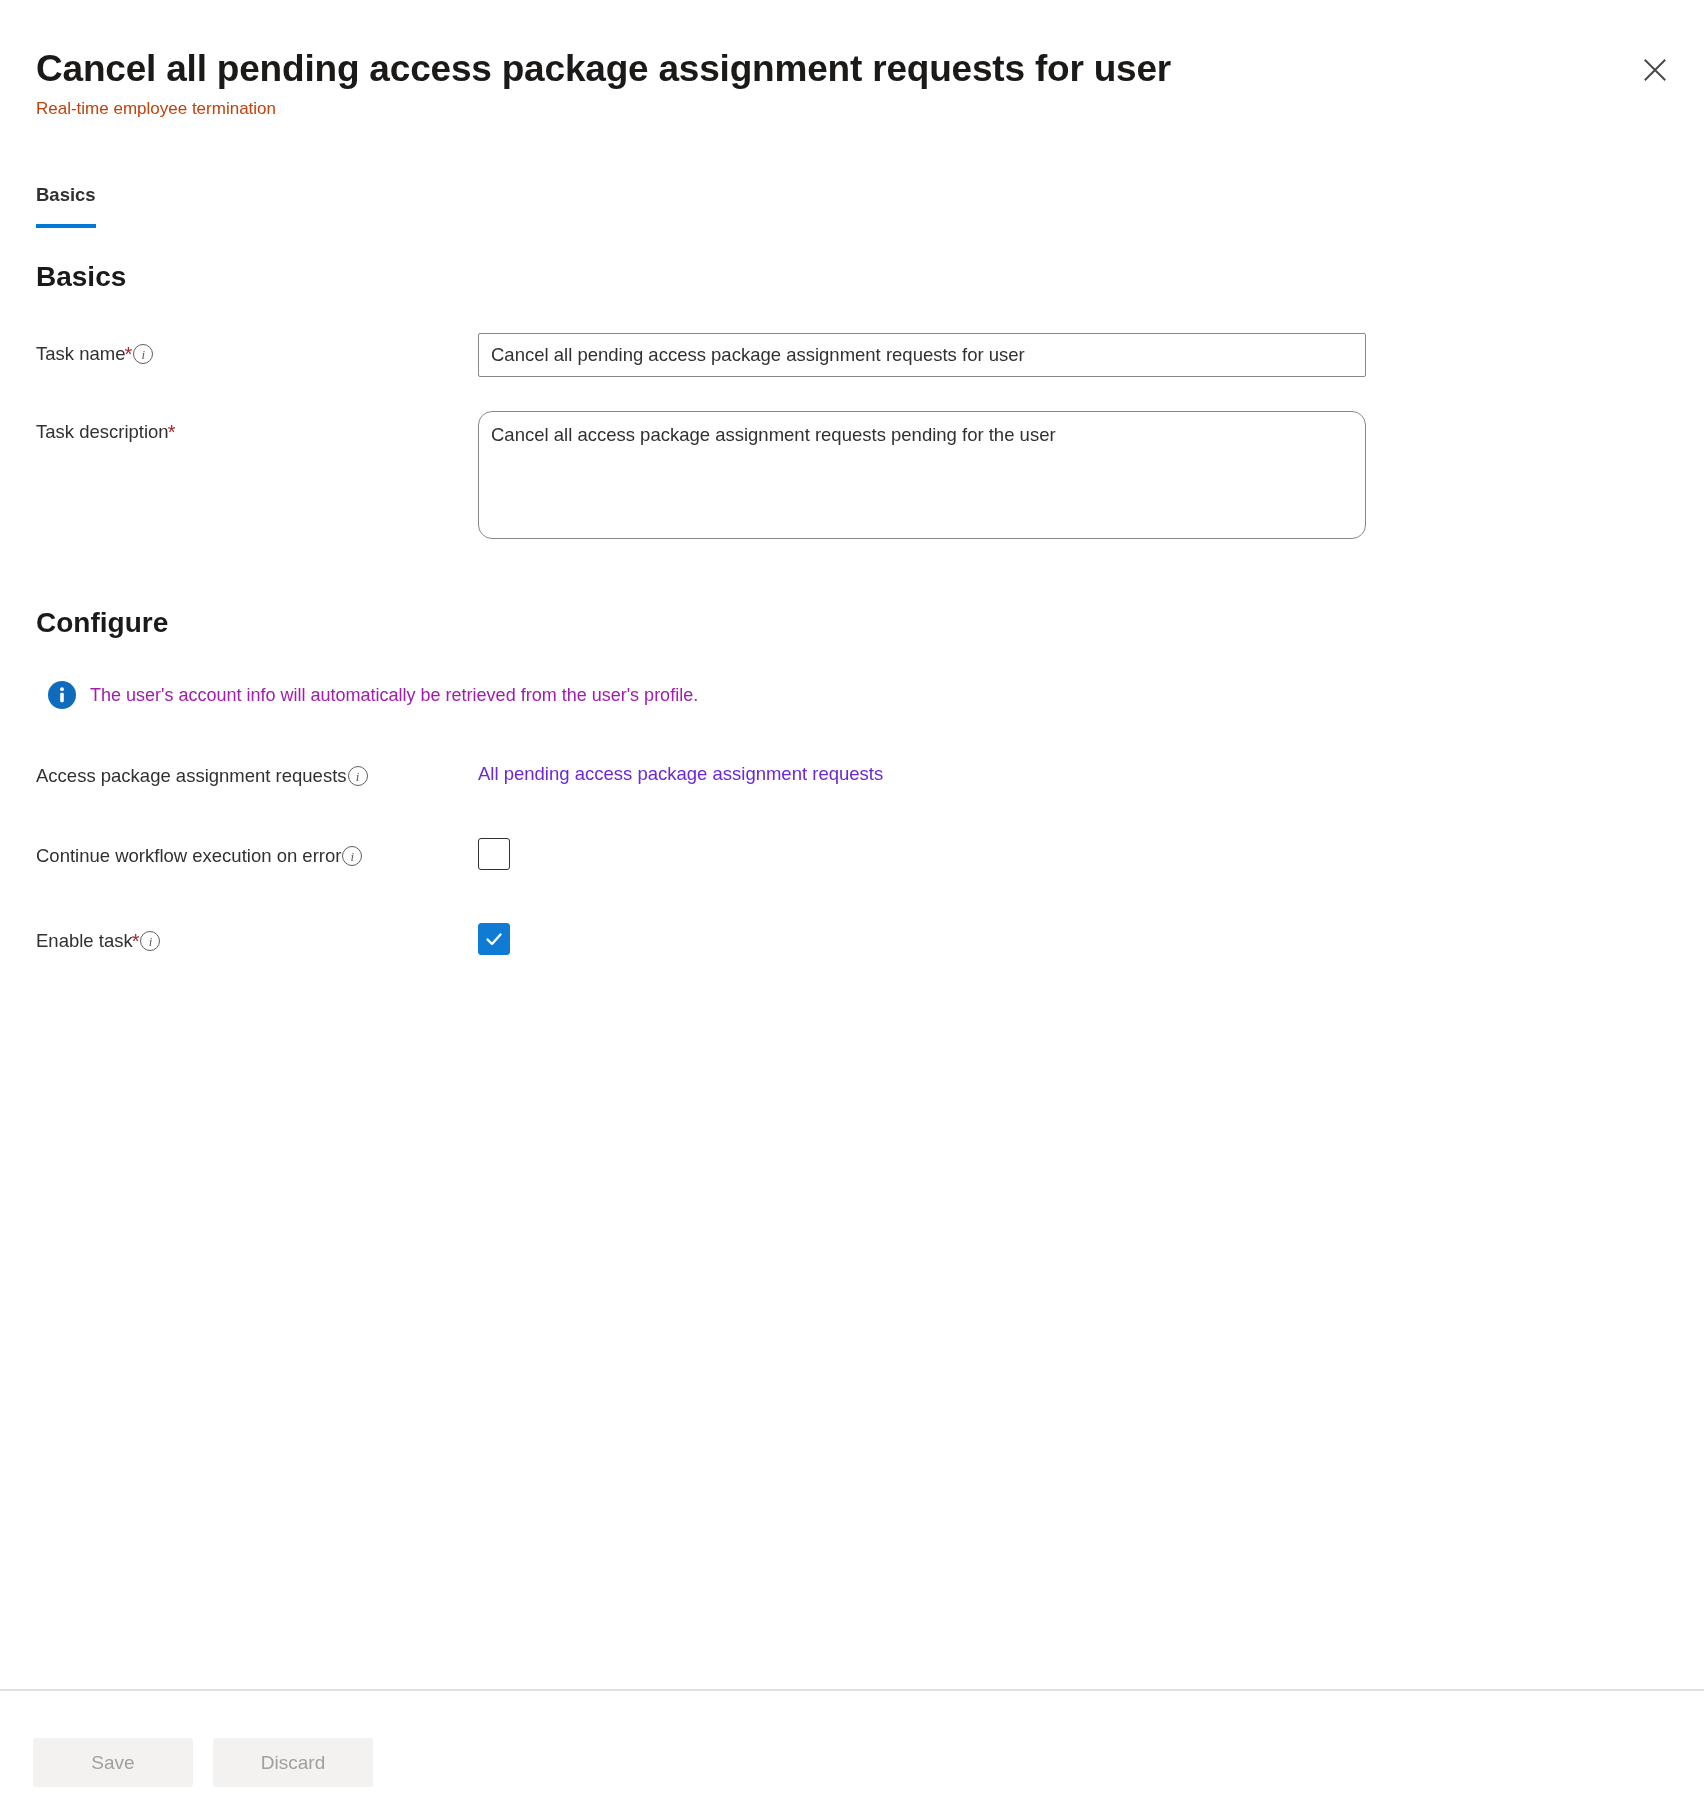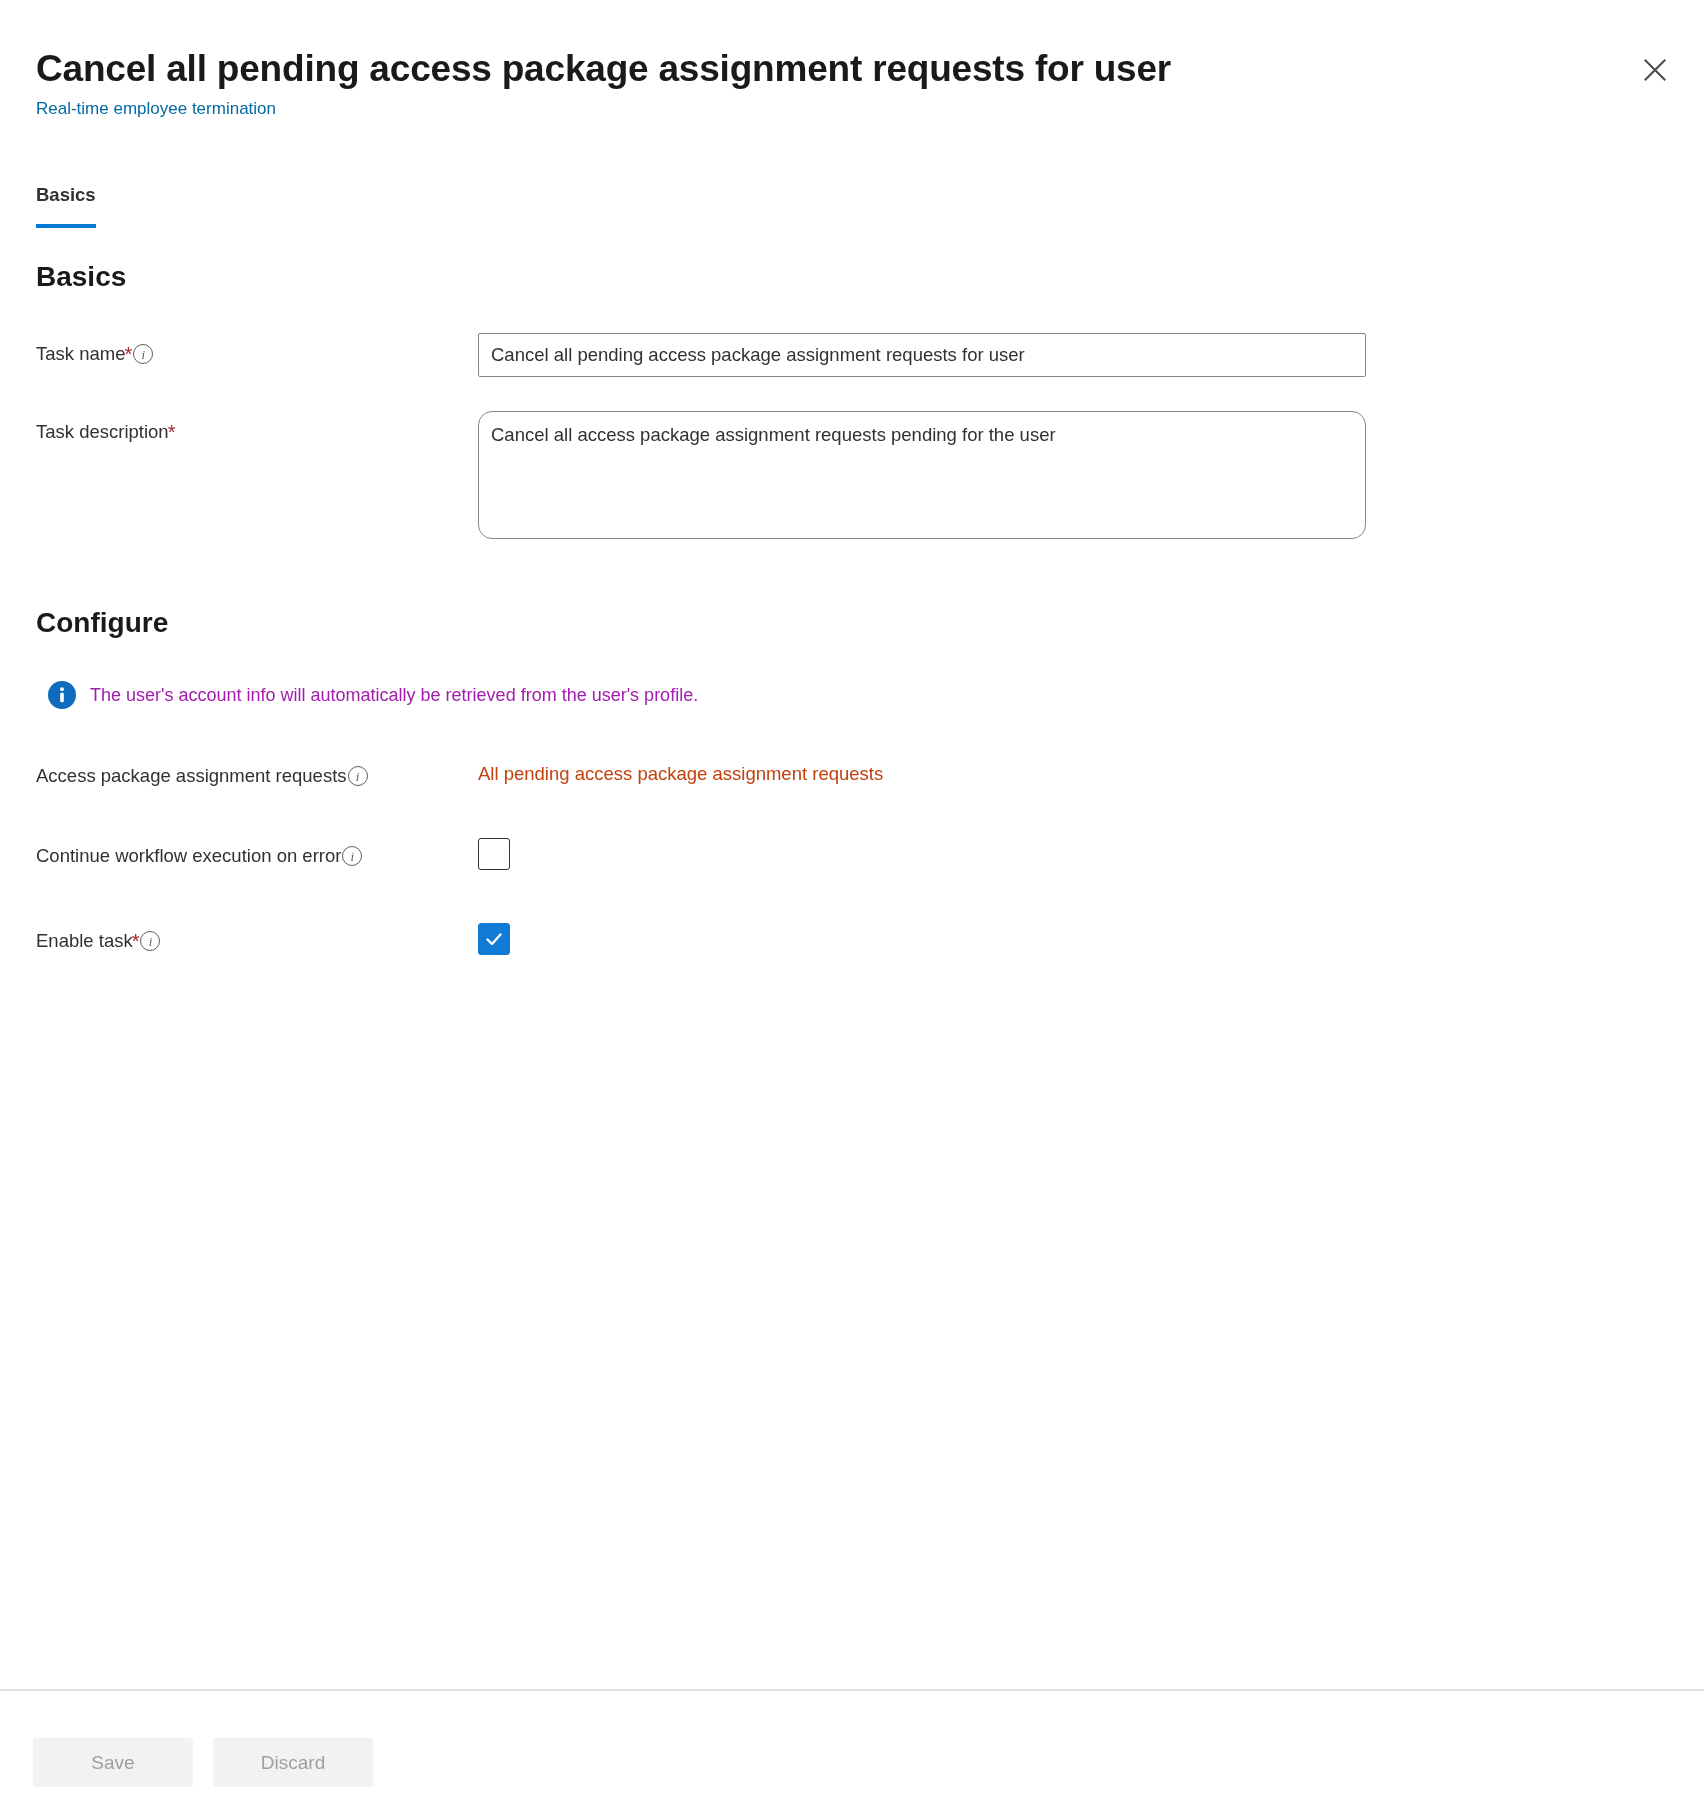--- a/index.html
+++ b/index.html
@@ -36,21 +36,21 @@
     font-weight: 600;
     line-height: 1.2;
     letter-spacing: -0.2px;
     color: #1b1a19;
     margin: 0;
     padding: 0;
   }
   .panel-subtitle {
     font-size: 17px;
     font-weight: 400;
-    color: #0369a1;
+    color: #c2410c;
     margin: 8px 0 0 0;
     padding: 0;
   }
   .close-button {
     position: absolute;
     right: 26px;
     top: 18px;
     width: 46px;
     height: 46px;
     display: flex;
@@ -210,21 +210,21 @@
   }
   .info-badge svg { display: block; }
   .info-message-text {
     font-size: 18px;
     color: #a21caf;
   }
 
   
   .readonly-value {
     font-size: 18.5px;
-    color: #c2410c;
+    color: #6d28d9;
     padding-top: 8px;
   }
 
   
   .checkbox {
     width: 32px;
     height: 32px;
     box-sizing: border-box;
     border: 1.6px solid #323130;
     border-radius: 3px;

